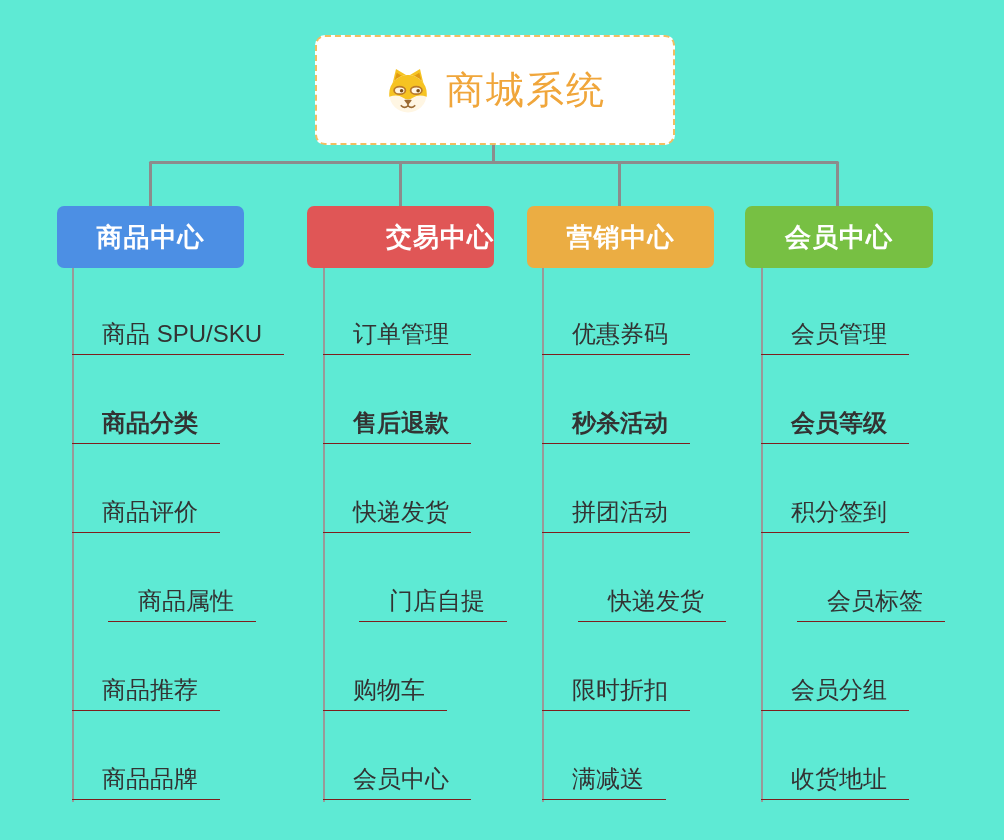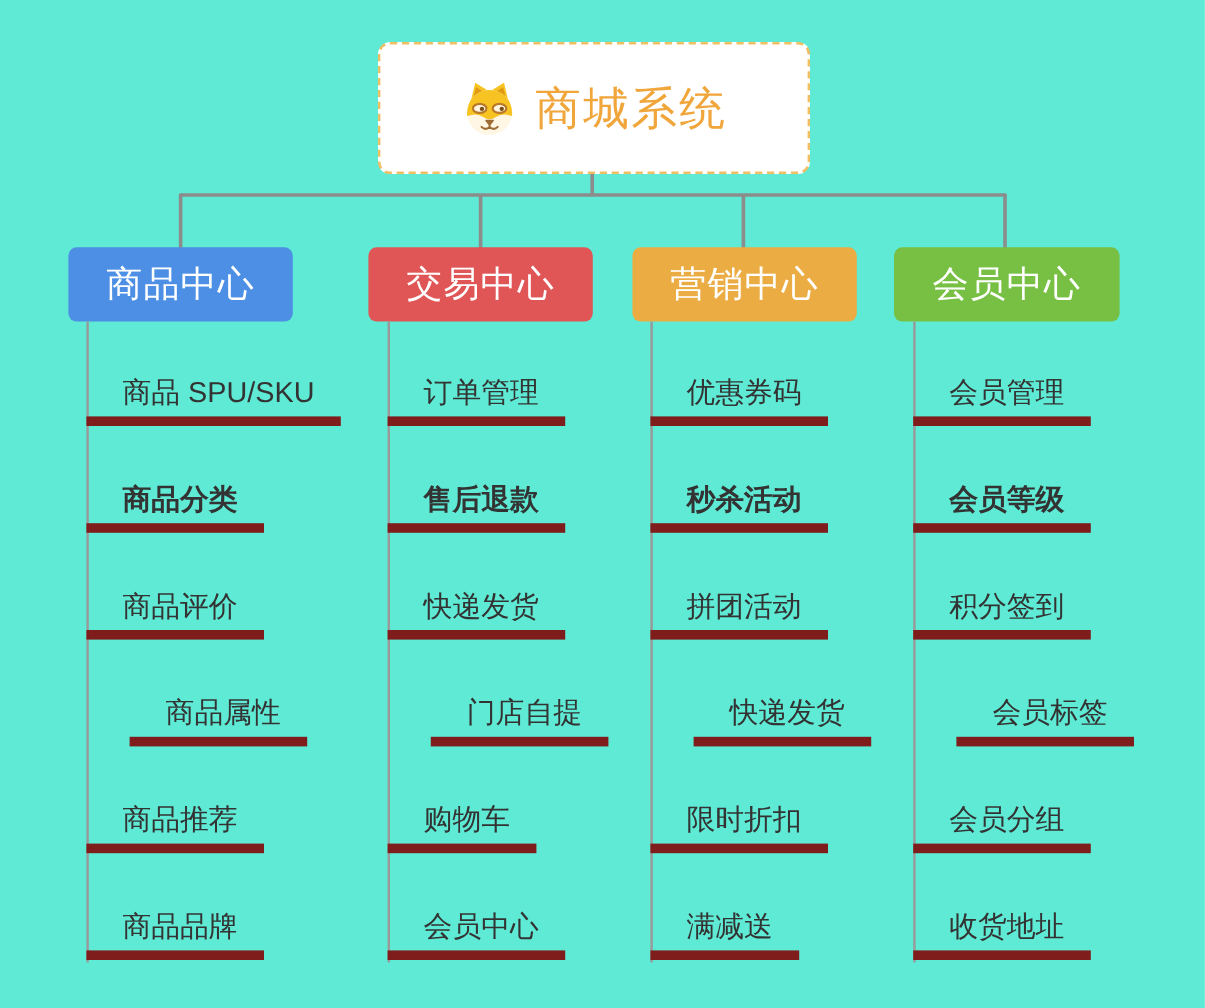--- a/index.html
+++ b/index.html
@@ -29,37 +29,37 @@
     display:flex;align-items:center;justify-content:center;gap:14px;
   }
   .root-title{font-size:38px;font-weight:500;letter-spacing:2px;color:#F0A63B;}
   .dog-icon{width:48px;height:48px;display:block;}
 
   
   .branch-box{
     position:absolute;top:206px;width:187px;height:62px;
     border-radius:7px;
     display:flex;align-items:center;justify-content:center;
-    color:#FFFFFF;font-size:30px;letter-spacing:1px;
+    color:#FFFFFF;font-size:26px;letter-spacing:1px;font-weight:bold;
   }
   .branch-0{left:57px;}
   .branch-1{left:307px;}
   .branch-2{left:527px;}
   .branch-3{left:745px;width:188px;}
 
   
   .column{position:absolute;top:268px;}
   .col-0{left:72px;}
   .col-1{left:323px;}
   .col-2{left:542px;}
   .col-3{left:761px;}
   .vline{position:absolute;left:0;top:0;width:2px;height:534px;background:#999999;}
   .leaf{
     position:absolute;left:0;height:36px;box-sizing:border-box;
-    border-bottom:8px solid #7f1d1d;
+    border-bottom:1px solid #7f1d1d;
     padding:0 22px 4px 30px;
     display:flex;align-items:flex-end;
     font-size:24px;color:#333333;white-space:nowrap;
   }
   .leaf-0{top:51px;}
   .leaf-1{top:140px;font-weight:bold;}
   .leaf-2{top:229px;}
   .leaf-3{top:318px;margin-left:36px;}
   .leaf-4{top:407px;}
   .leaf-5{top:496px;}
@@ -90,21 +90,21 @@
       <circle cx="45.5" cy="33" r="2.4" fill="#7A4E18"></circle>
       <path d="M28.2,45 h7.6 q1.6,0 0.8,1.4 l-3.1,3.8 q-1.5,1.7 -3,0 l-3.1,-3.8 q-0.8,-1.4 0.8,-1.4 z" fill="#9C6B33"></path>
       <path d="M32,50 v3 M23,53 q4.5,4.5 9,0 q4.5,4.5 9,0" stroke="#9C6B33" stroke-width="2.2" fill="none" stroke-linecap="round"></path>
     </svg>
     <span class="root-title">商城系统</span>
   </div>
 
   <div class="branch-box branch-0" style="background-color: rgb(76, 143, 228);">
     <span>商品中心</span>
   </div>
-  <div class="branch-box branch-1" style="background-color: rgb(224, 86, 86);">
+  <div class="branch-box branch-1" style="background-color: rgb(224, 86, 86); justify-content: flex-end;">
     <span>交易中心</span>
   </div>
   <div class="branch-box branch-2" style="background-color: rgb(235, 173, 67);">
     <span>营销中心</span>
   </div>
   <div class="branch-box branch-3" style="background-color: rgb(119, 192, 67);">
     <span>会员中心</span>
   </div>
 
   <div class="column col-0">

